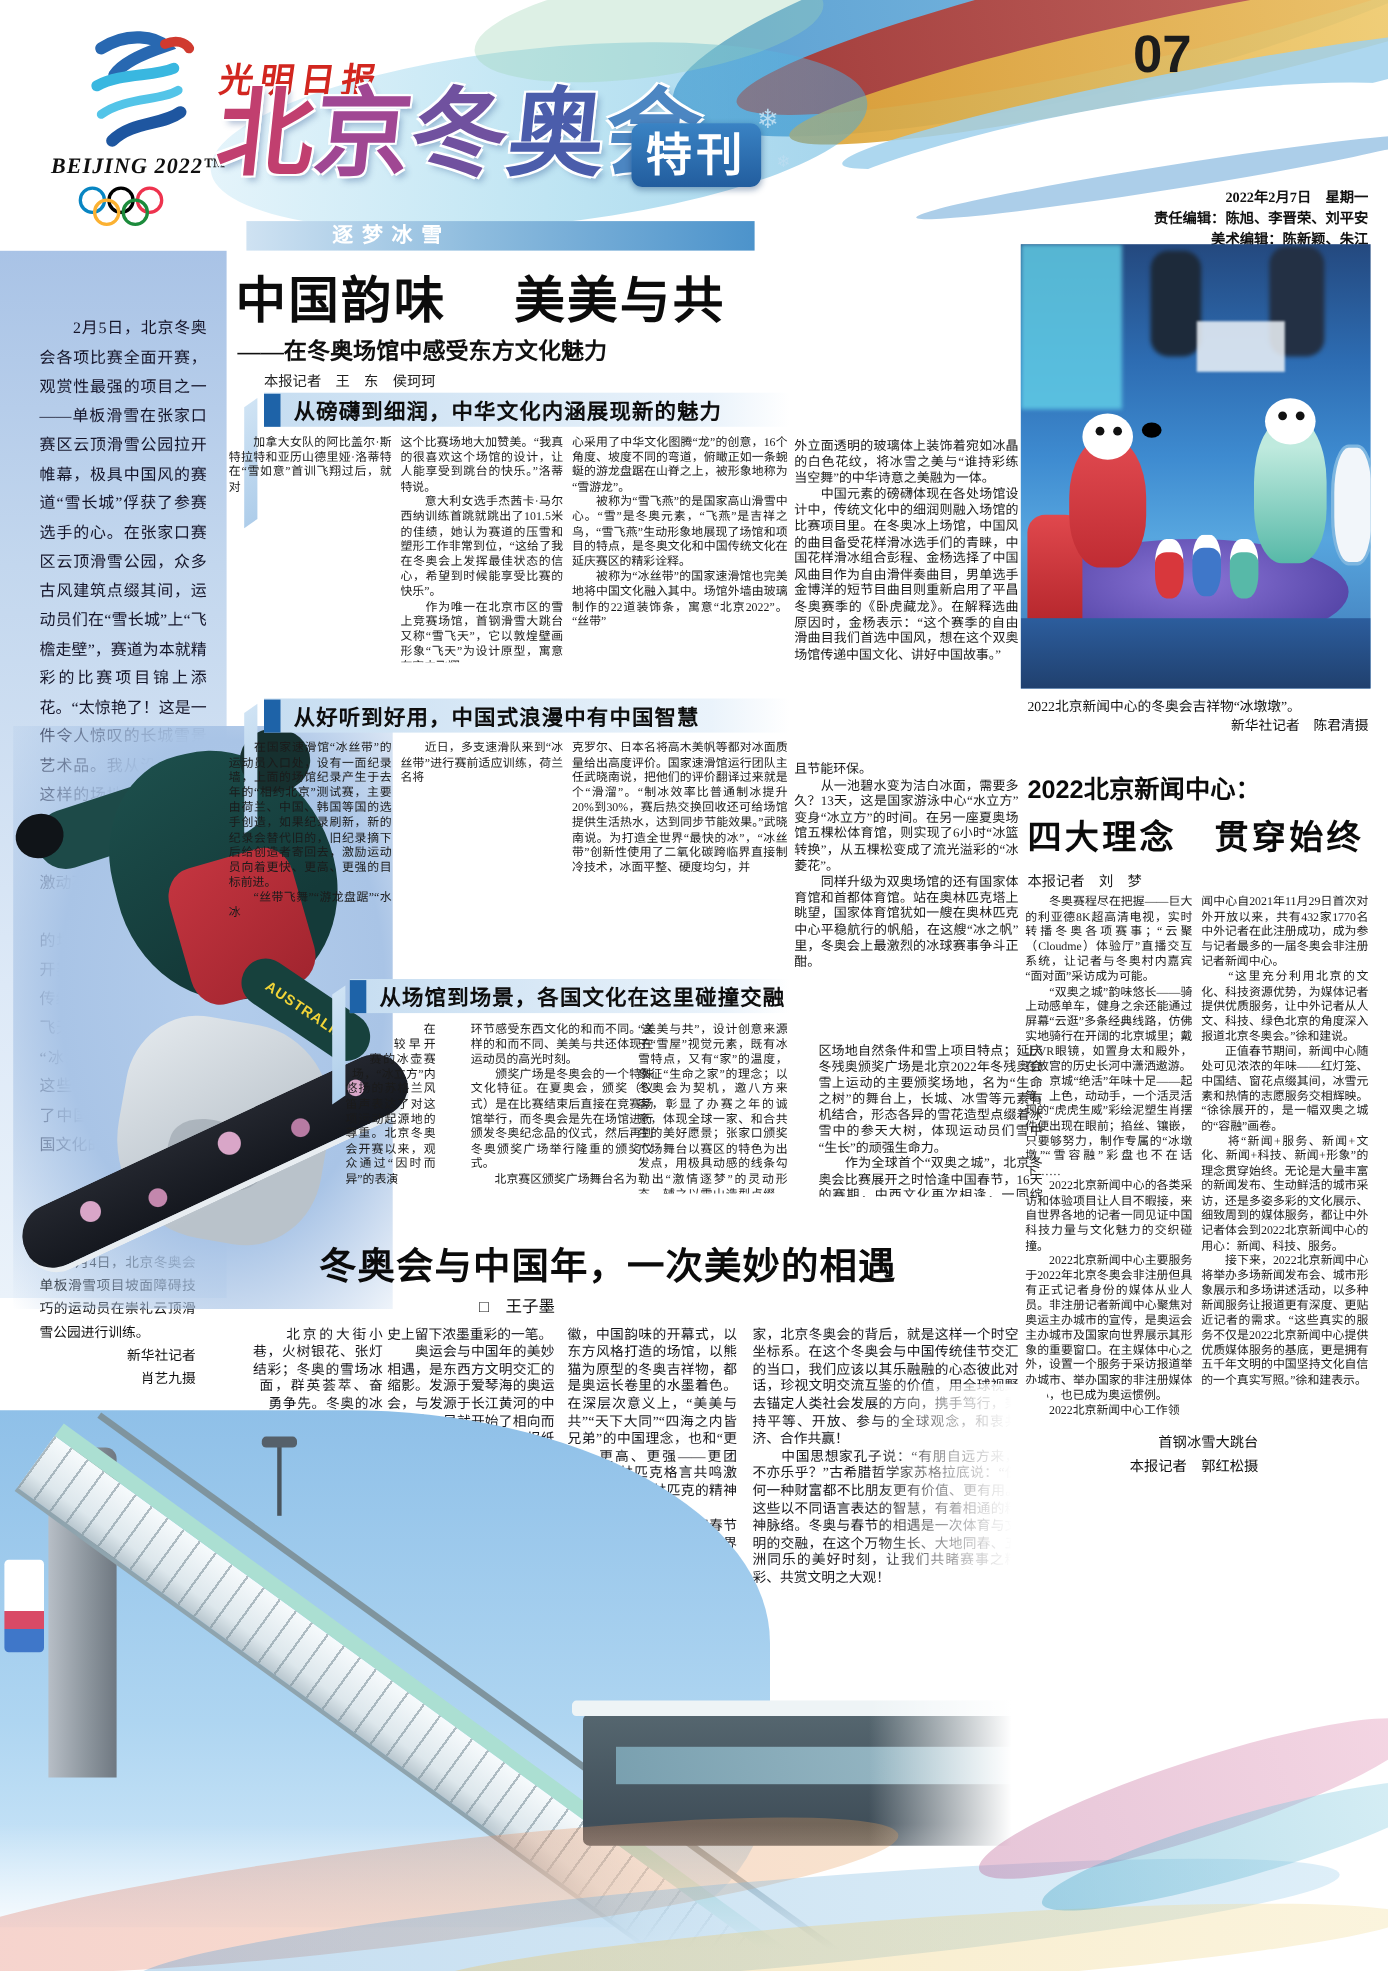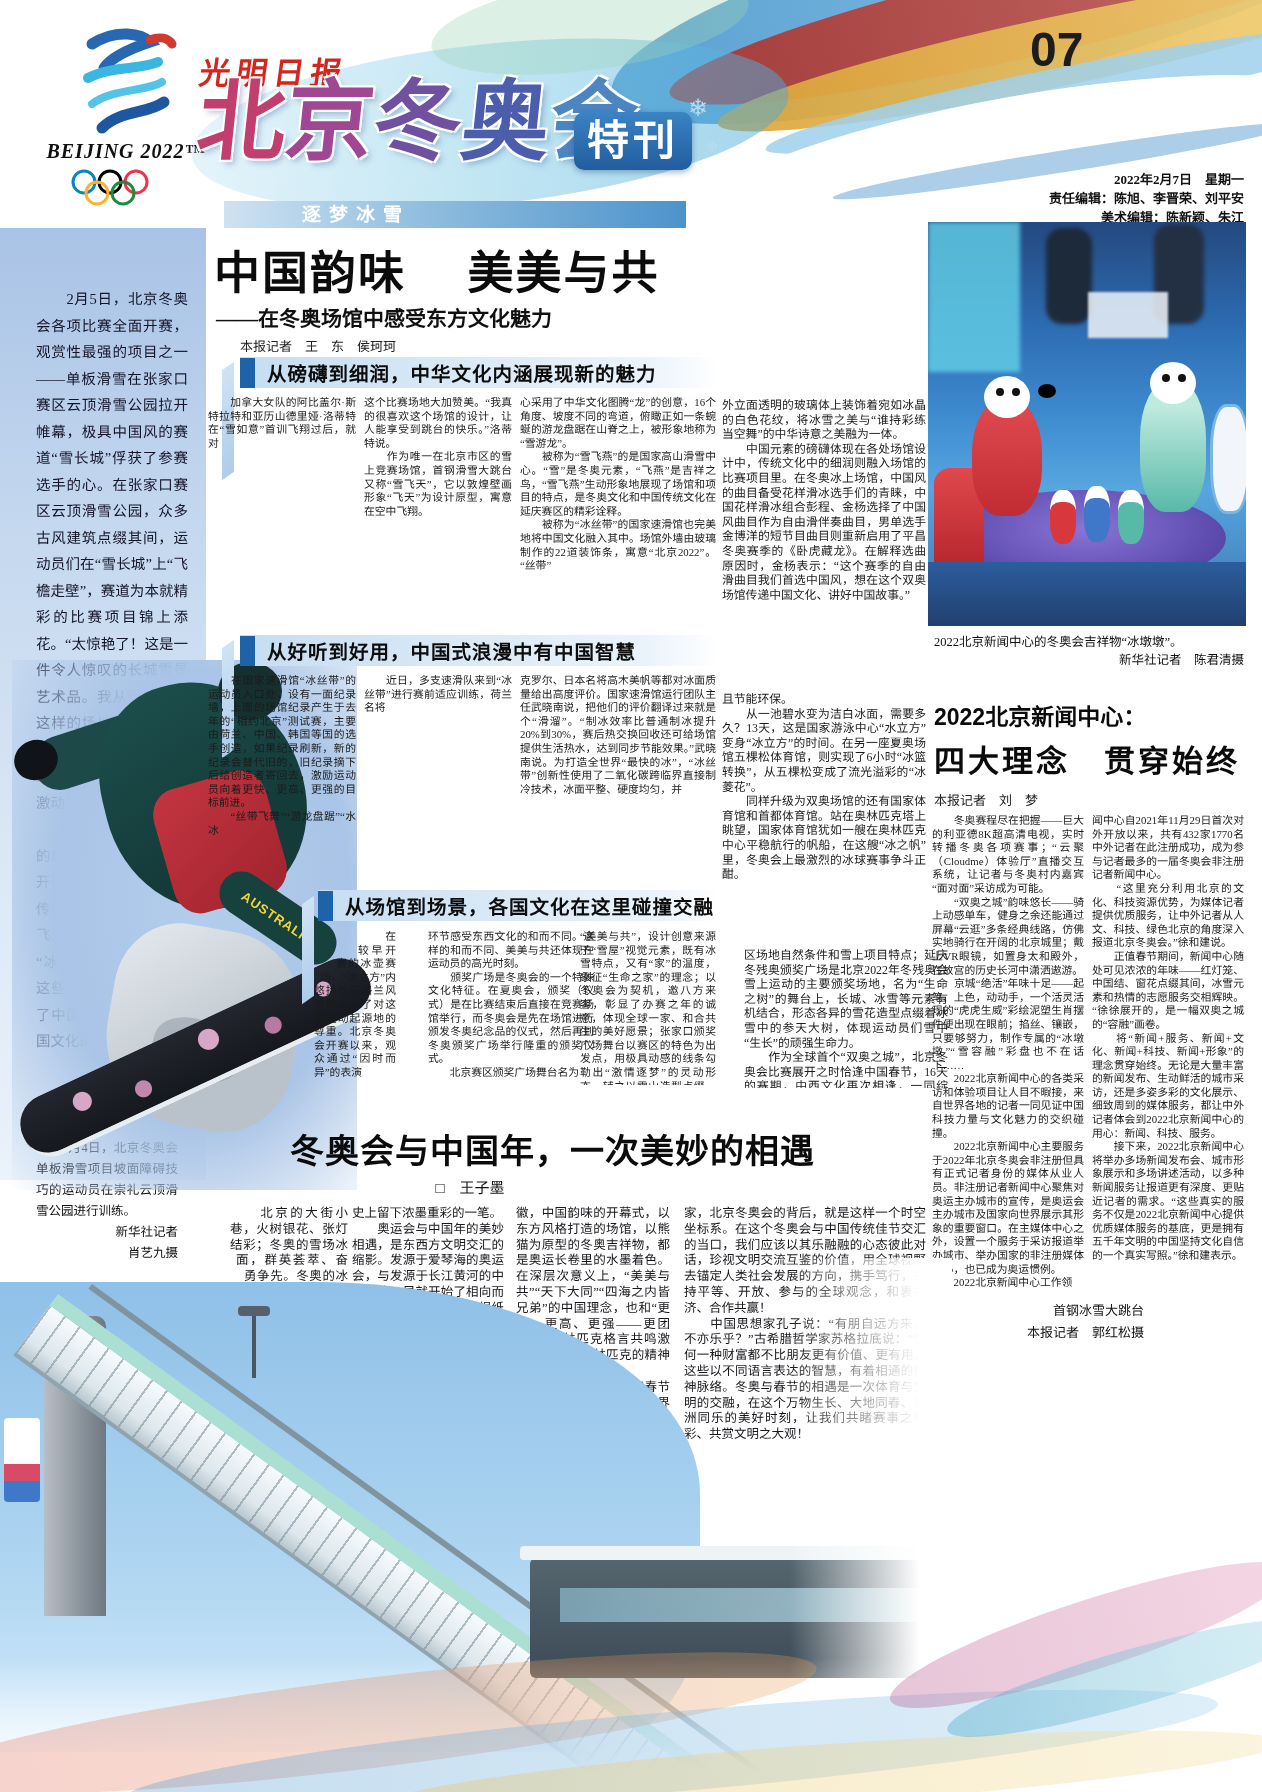--- a/index.html
+++ b/index.html
@@ -135,20 +135,21 @@
 <div class="abs wedge" style="left:222px;top:366px;width:12px;height:110px;"></div>
 <div class="abs sec-band" style="left:240px;top:357px;width:478px;height:31px;">
   <span class="sq"></span>
   <h3>从磅礴到细润，中华文化内涵展现新的魅力</h3>
 </div>
 <div class="abs txtcol" style="left:208px;top:396px;width:148px;height:206px;">
     <p>　　加拿大女队的阿比盖尔·斯特拉特和亚历山德里娅·洛蒂特在“雪如意”首训飞翔过后，就对</p>
   </div>
 <div class="abs txtcol" style="left:364px;top:396px;width:148px;height:206px;">
     <p>这个比赛场地大加赞美。“我真的很喜欢这个场馆的设计，让人能享受到跳台的快乐。”洛蒂特说。</p>
+    <p>　　意大利女选手杰茜卡·马尔西纳训练首跳就跳出了101.5米的佳绩，她认为赛道的压雪和塑形工作非常到位，“这给了我在冬奥会上发挥最佳状态的信心，希望到时候能享受比赛的快乐”。</p>
     <p>　　作为唯一在北京市区的雪上竞赛场馆，首钢滑雪大跳台又称“雪飞天”，它以敦煌壁画形象“飞天”为设计原型，寓意在空中飞翔。</p>
   </div>
 <div class="abs txtcol" style="left:520px;top:396px;width:196px;height:206px;">
     <p>心采用了中华文化图腾“龙”的创意，16个角度、坡度不同的弯道，俯瞰正如一条蜿蜒的游龙盘踞在山脊之上，被形象地称为“雪游龙”。</p>
     <p>　　被称为“雪飞燕”的是国家高山滑雪中心。“雪”是冬奥元素，“飞燕”是吉祥之鸟，“雪飞燕”生动形象地展现了场馆和项目的特点，是冬奥文化和中国传统文化在延庆赛区的精彩诠释。</p>
     <p>　　被称为“冰丝带”的国家速滑馆也完美地将中国文化融入其中。场馆外墙由玻璃制作的22道装饰条，寓意“北京2022”。“丝带”</p>
   </div>
 
 <div class="abs wedge" style="left:222px;top:644px;width:12px;height:110px;"></div>
 <div class="abs sec-band" style="left:240px;top:635px;width:478px;height:31px;">

